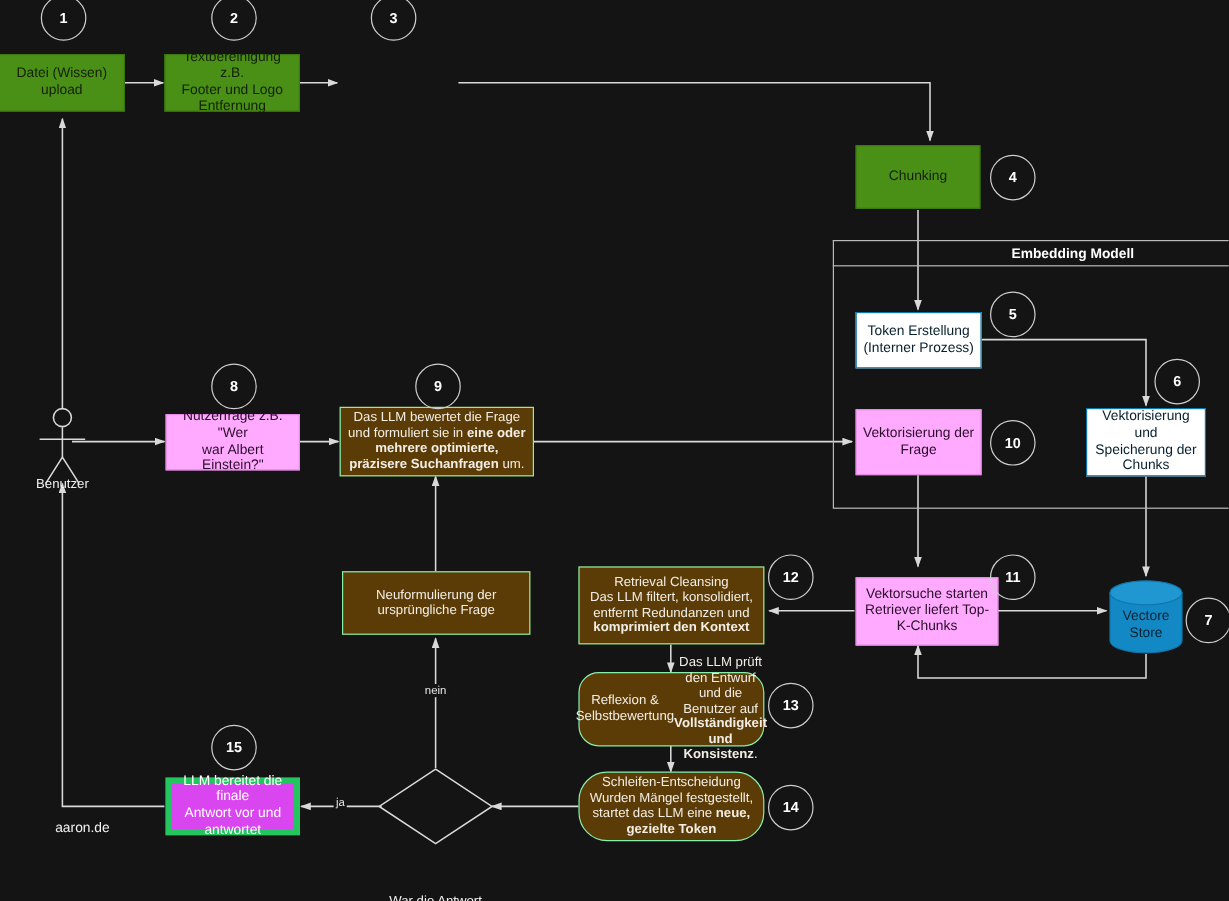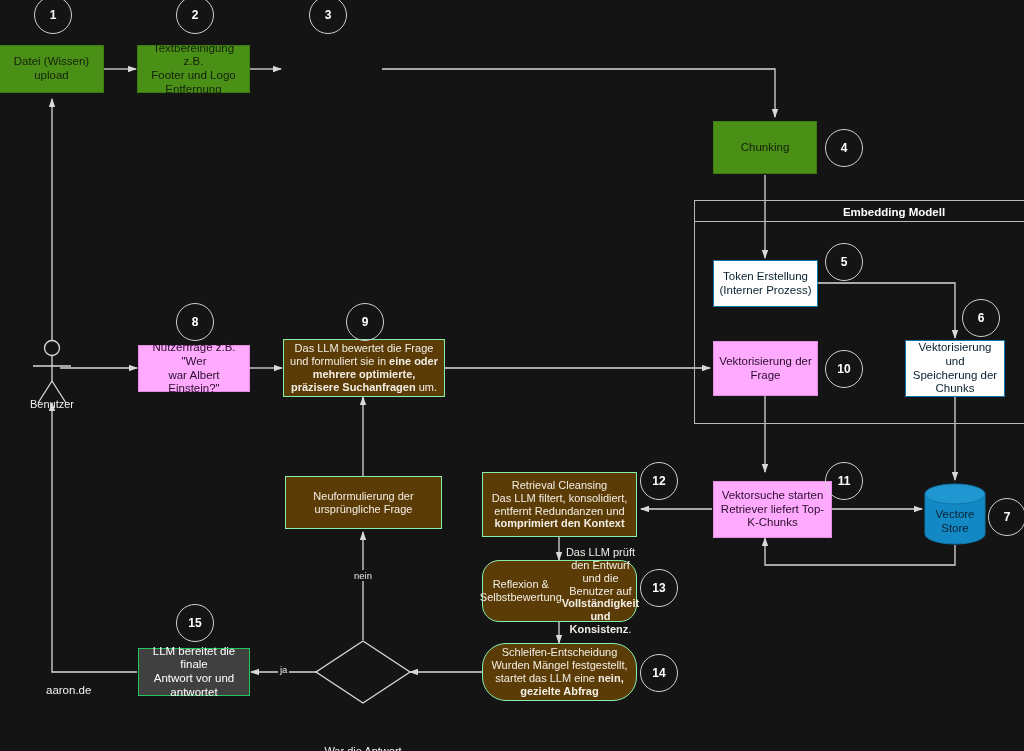--- a/index.html
+++ b/index.html
@@ -52,22 +52,22 @@
     color: #2a0d2a;
     font-size: 11.5px;
   }
   .node-brown {
     background: #5c3c06;
     border: 1px solid #86efac;
     color: #f2eee6;
     font-size: 11px;
   }
   .node-red {
-    background: #404040;
-    border: 1px solid #22c55e;
+    background: #d946ef;
+    border: 5px solid #22c55e;
     color: #ffffff;
     font-size: 11.5px;
     align-items: center;
   }
   .node-brown b, .node-red b { font-weight: bold; }
   .badge {
     position: absolute;
     width: 36px;
     height: 36px;
     border-radius: 50%;
@@ -276,21 +276,21 @@
   <div class="badge" style="left:640px; top:462px;">12</div>
 
   <div class="node node-brown" style="left:482px; top:560px; width:155px; height:62px; flex-direction:row;border-radius:17px;">
     <span>Reflexion &amp; Selbstbewertung</span>
     <span><span>Das LLM prüft den Entwurf und die Benutzer auf </span><b>Vollständigkeit und Konsistenz</b><span>.</span></span>
   </div>
   <div class="badge" style="left:640px; top:569px;">13</div>
 
   <div class="node node-brown" style="left:482px; top:643px; width:155px; height:58px; flex-direction:column;border-radius:24px;">
     <span>Schleifen-Entscheidung</span>
-    <span><span>Wurden Mängel festgestellt, startet das LLM eine </span><b>nein, gezielte Abfrag</b></span>
+    <span><span>Wurden Mängel festgestellt, startet das LLM eine </span><b>neue, gezielte Token</b></span>
   </div>
   <div class="badge" style="left:640px; top:654px;">14</div>
 
   <div class="node node-red" style="left:138px; top:648px; width:112px; height:48px; flex-direction:column;">
     <span>LLM bereitet die finale</span>
     <span>Antwort vor und</span>
     <span>antwortet</span>
   </div>
   <div class="badge" style="left:176px; top:604px;">15</div>
 

